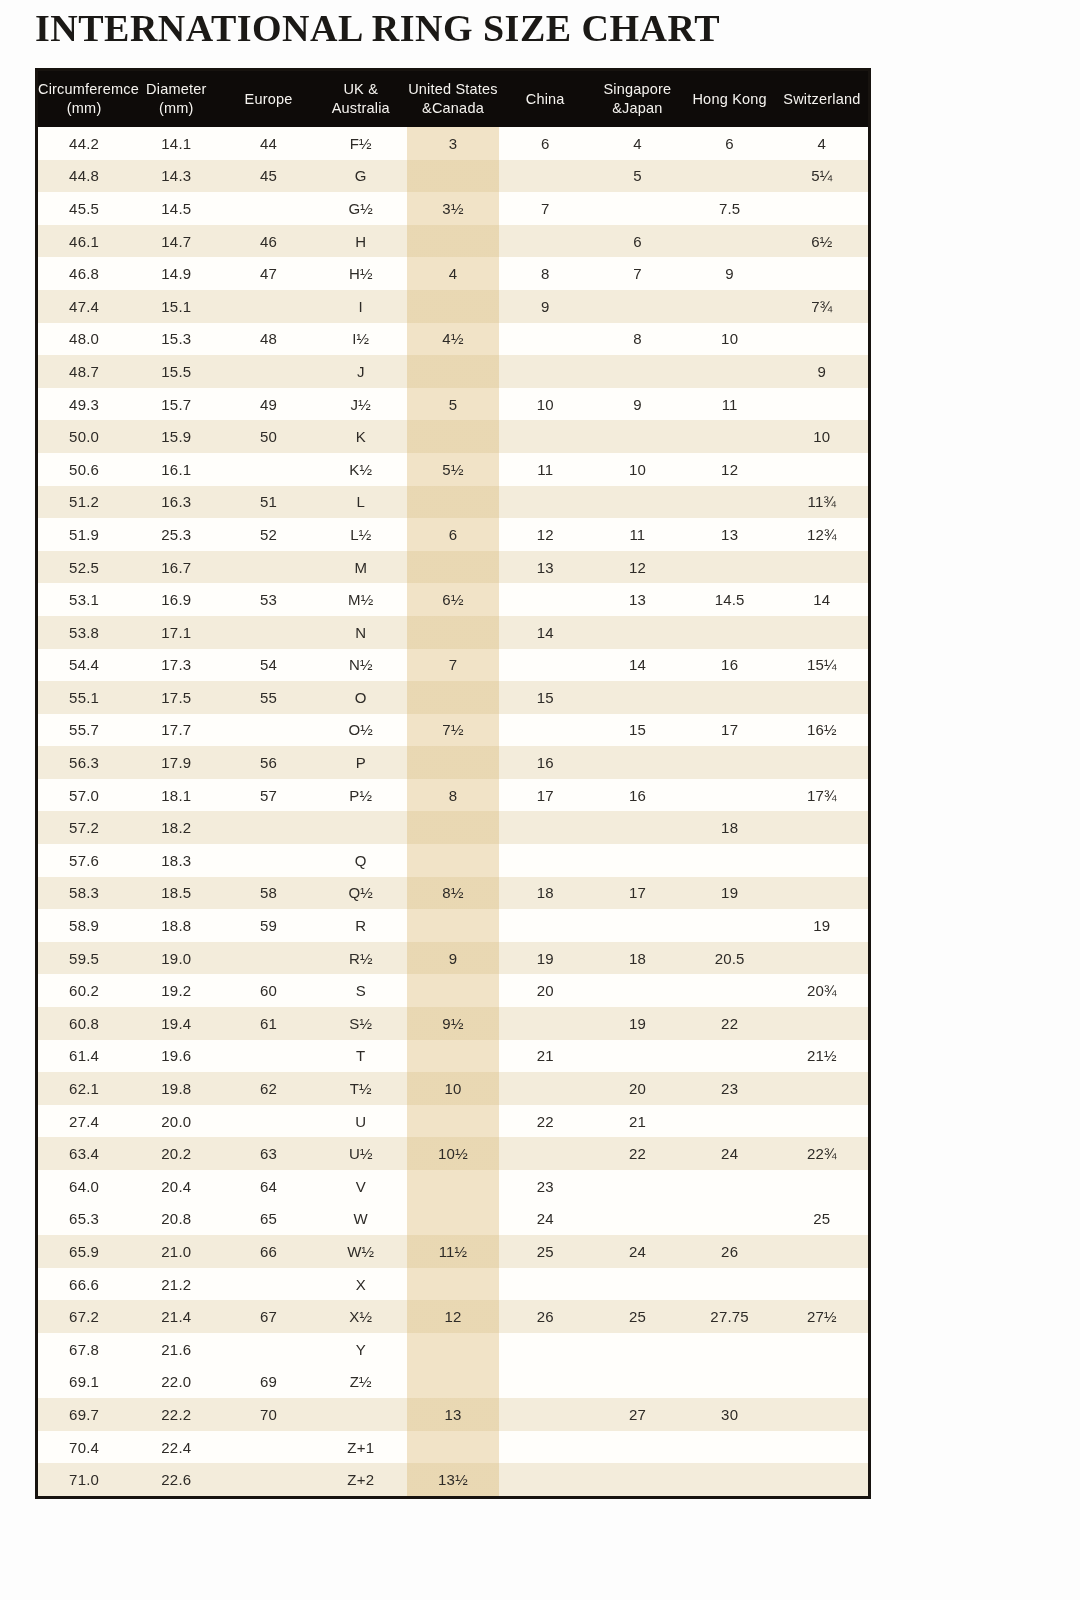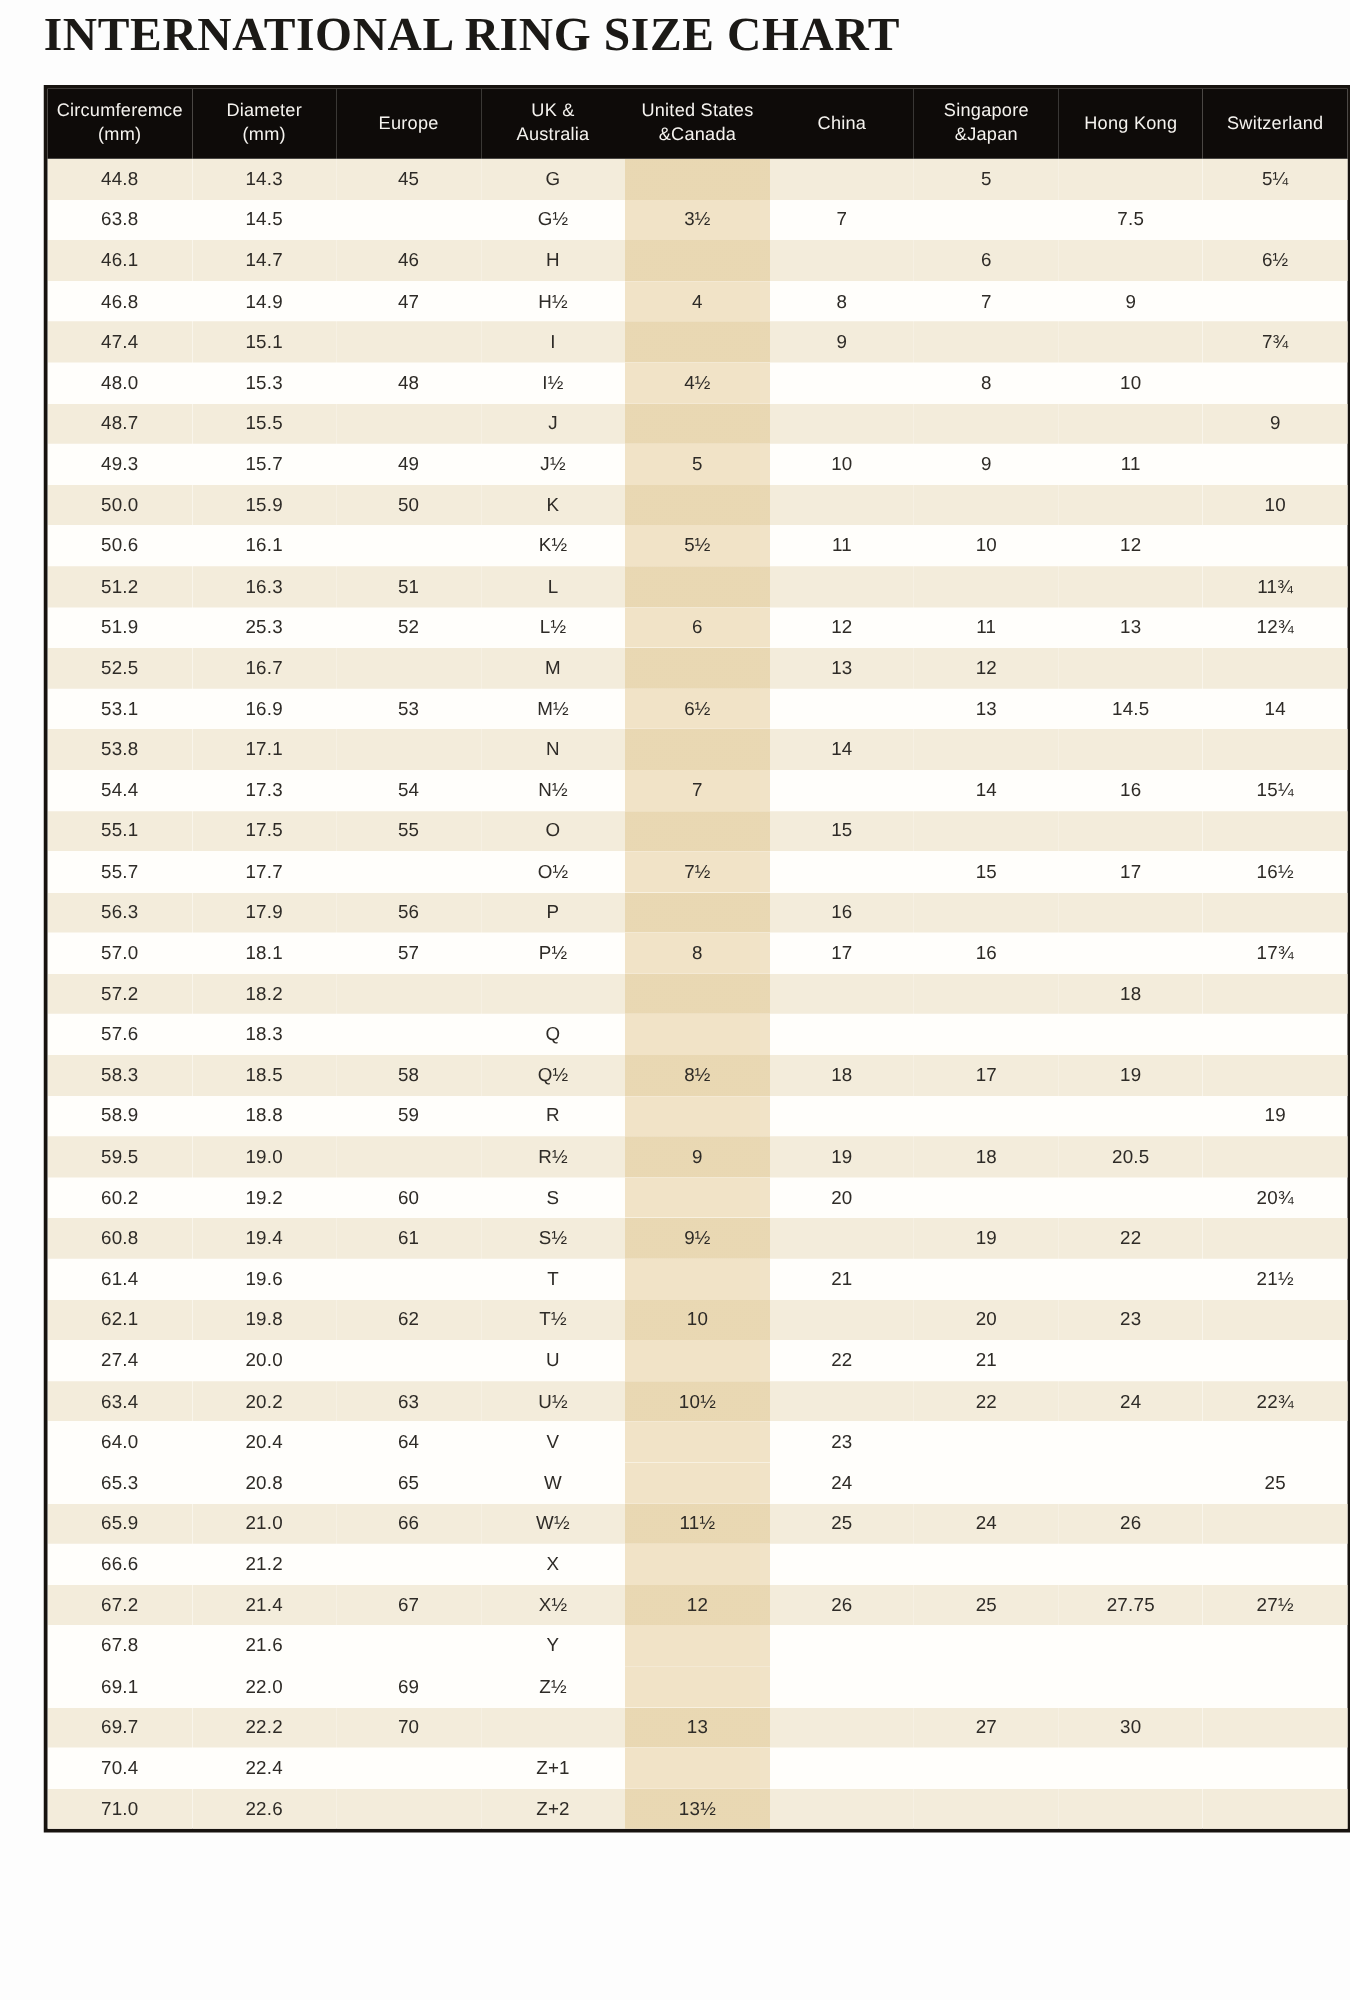--- a/index.html
+++ b/index.html
@@ -20,21 +20,21 @@
     overflow: hidden;
   }
   .page { position: relative; width: 1080px; height: 1600px; }
   .title {
     position: absolute; left: 35px; top: 6px;
     font-family: "Liberation Serif", "DejaVu Serif", serif;
     font-weight: 700; font-size: 38px; letter-spacing: 0.5px;
     color: #1b1916; white-space: nowrap; text-align: right;
   }
   .table-wrap {
-    position: absolute; left: 35px; top: 68px; width: 1046px;
+    position: absolute; left: 35px; top: 68px; width: 836px;
     border: 3px solid var(--border);
     background: #fffefb;
   }
   table.ring {
     width: 100%; border-collapse: collapse; table-layout: fixed;
   }
   table.ring th {
     background: var(--header-bg);
     color: var(--header-text);
     font-weight: 400; font-size: 14.5px; line-height: 1.3;
@@ -81,33 +81,44 @@
             <th>United States
 &amp;Canada</th>
             <th>China</th>
             <th>Singapore
 &amp;Japan</th>
             <th>Hong Kong</th>
             <th>Switzerland</th>
           </tr>
         </thead>
       <tbody>
+          <tr>
+            <td>44.2</td>
+            <td>14.1</td>
+            <td>44</td>
+            <td>F½</td>
+            <td class="us-col">3</td>
+            <td>6</td>
+            <td>4</td>
+            <td>6</td>
+            <td>4</td>
+          </tr>
           <tr class="stripe">
             <td>44.8</td>
             <td>14.3</td>
             <td>45</td>
             <td>G</td>
             <td class="us-col"></td>
             <td></td>
             <td>5</td>
             <td></td>
             <td>5¼</td>
           </tr>
           <tr>
-            <td>63.8</td>
+            <td>45.5</td>
             <td>14.5</td>
             <td></td>
             <td>G½</td>
             <td class="us-col">3½</td>
             <td>7</td>
             <td></td>
             <td>7.5</td>
             <td></td>
           </tr>
           <tr class="stripe">

